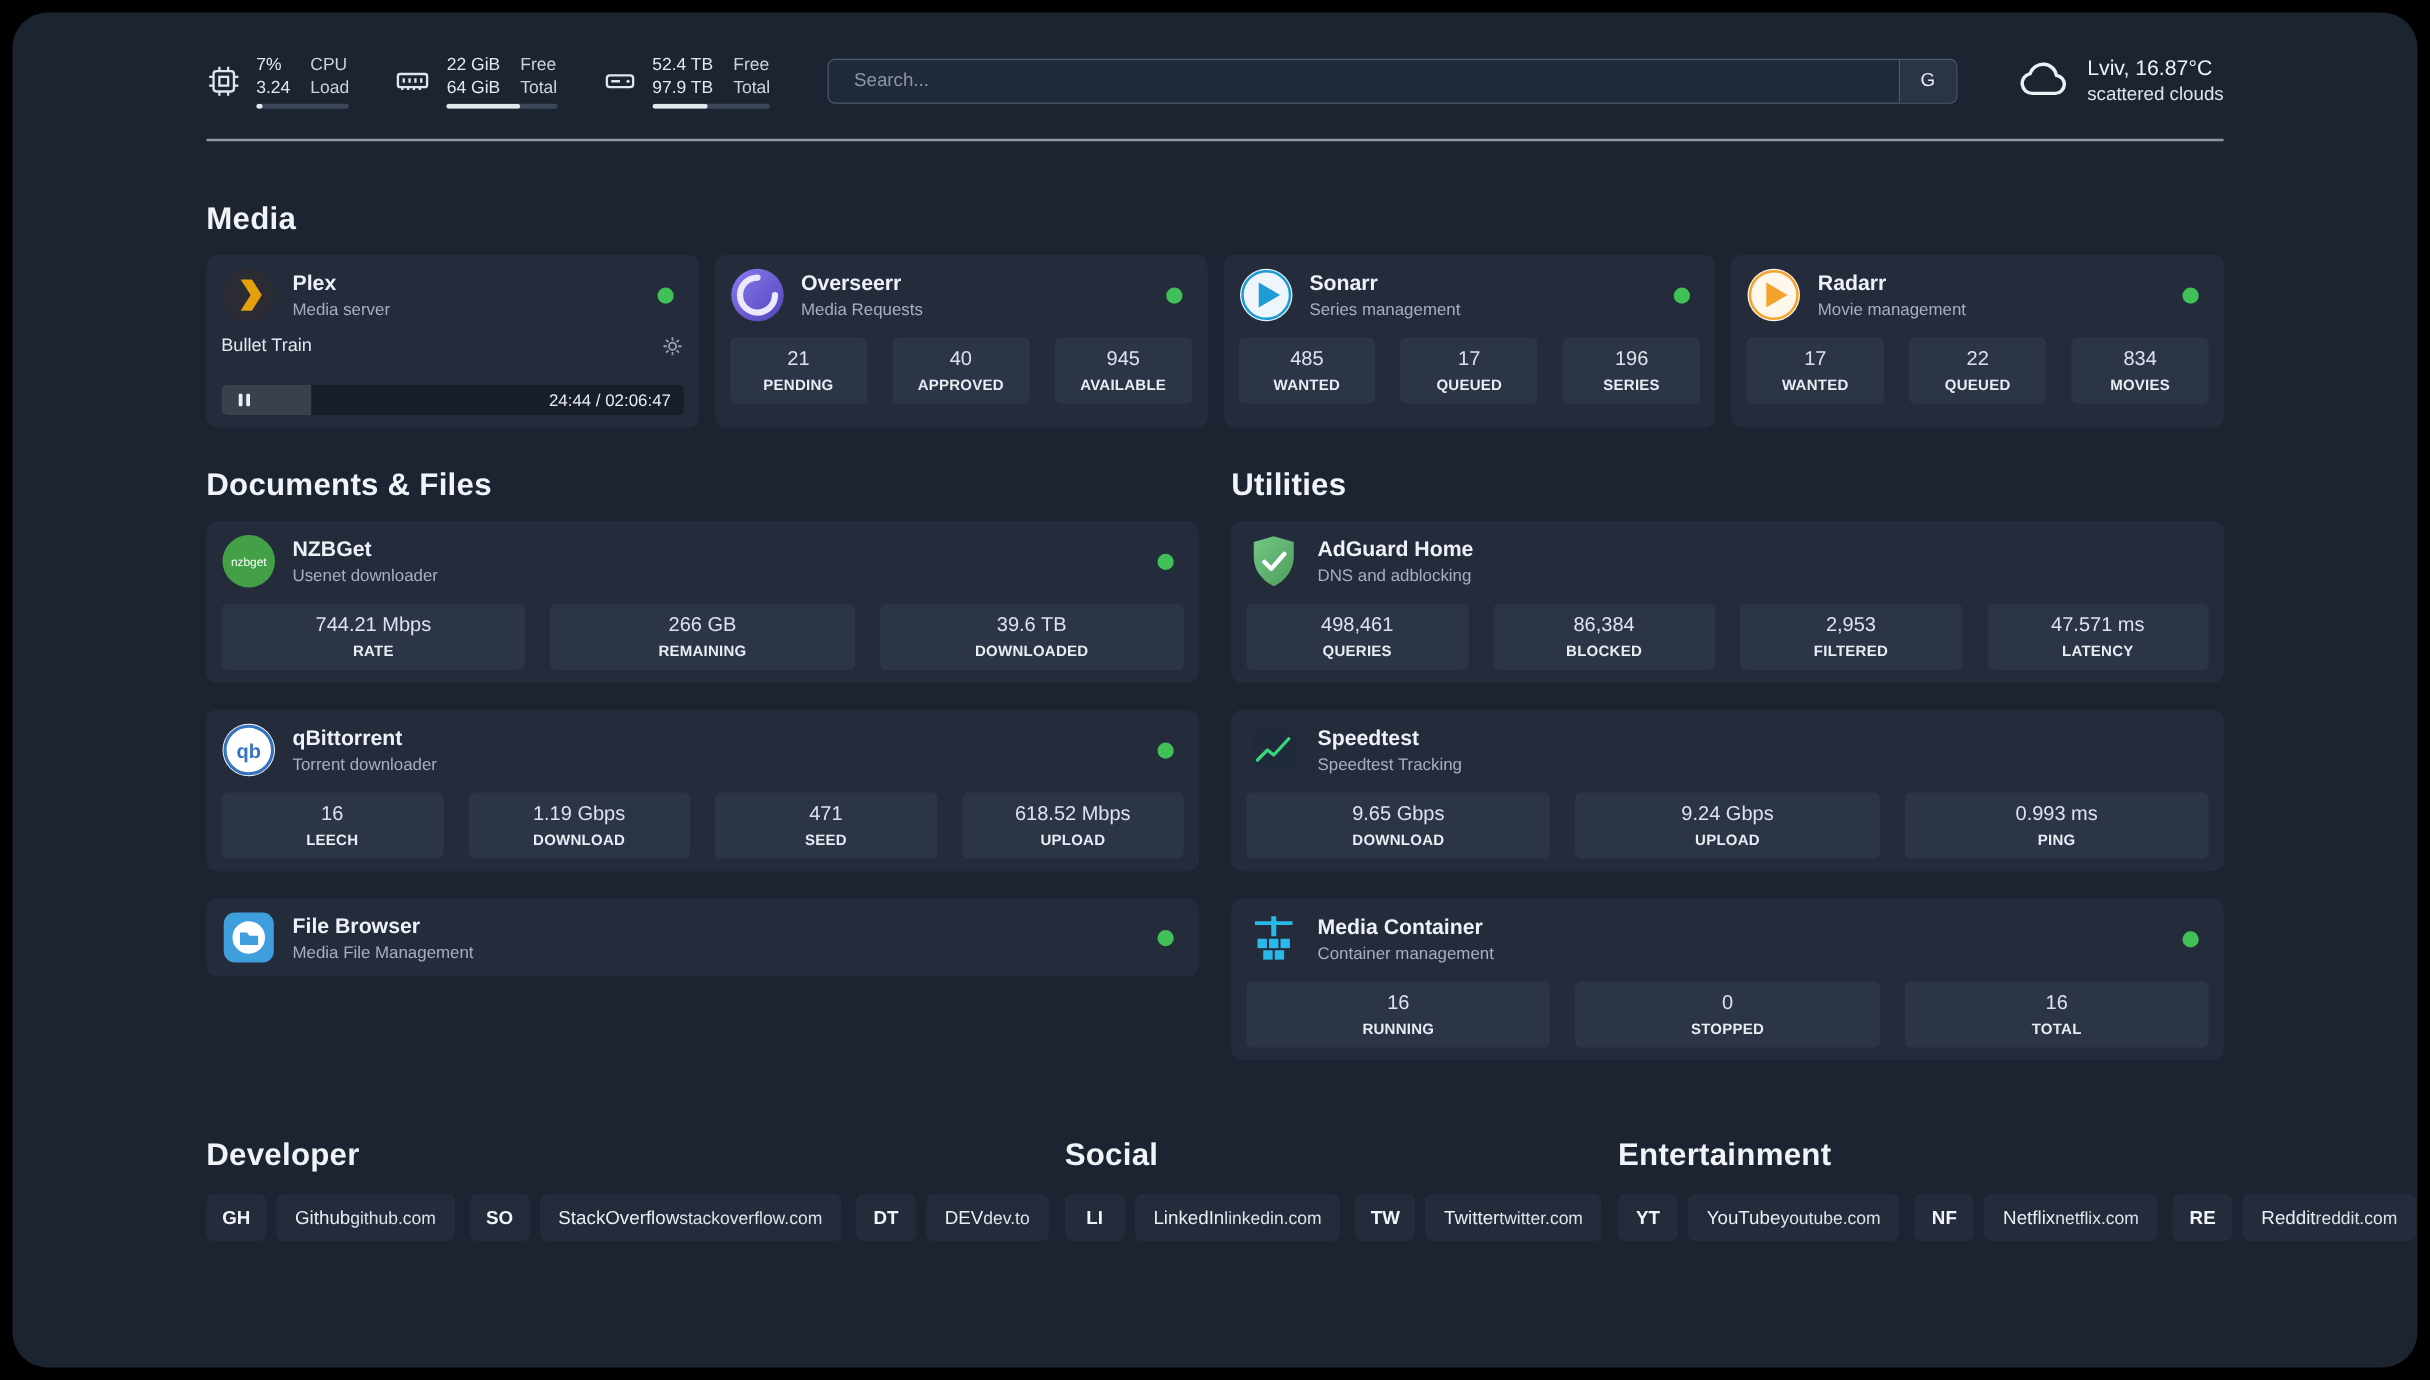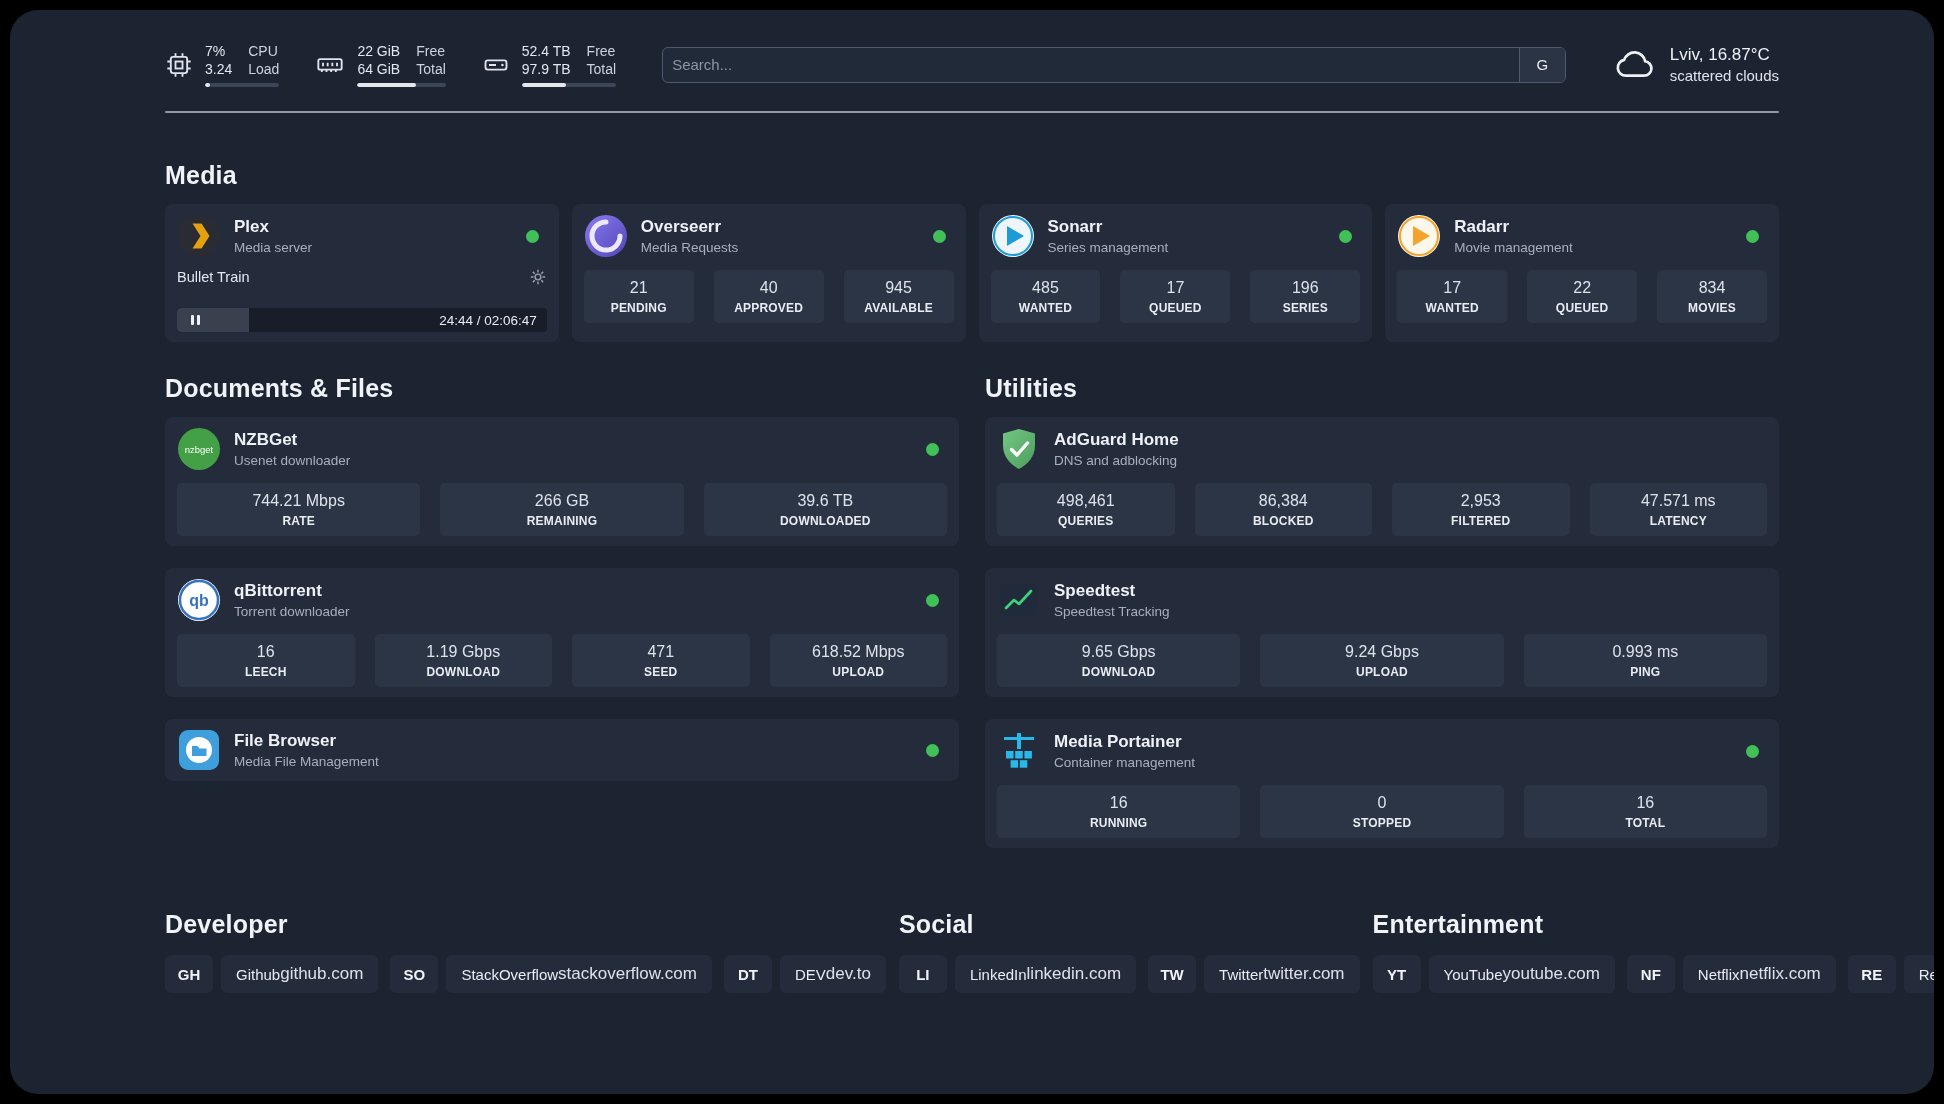--- a/index.html
+++ b/index.html
@@ -14,21 +14,21 @@
   .m-icon svg { display:block; }
   .m-body { display:flex; flex-direction:column; }
   .m-cols { display:flex; gap:16px; }
   .m-line { font-size:14px; line-height:1.3; color:#e2e7f0; white-space:nowrap; }
   .m-labels .m-line { color:#ccd3df; }
   .m-bar { margin-top:5px; height:4px; width:100%; background:#3c4659; border-radius:2px; overflow:hidden; }
   .m-fill { height:100%; background:#e3e7ee; border-radius:2px; }
 
   .search-wrap { flex:1; margin:0 46px; position:relative; height:36px; }
   .search-input { width:100%; height:100%; background:#212a38; border:1px solid #4d596c; border-radius:6px;
-    color:#dbe1ea; font-size:15px; padding:0 60px 0 9px; outline:none; font-family:"Liberation Sans", sans-serif; }
+    color:#dbe1ea; font-size:15px; padding:0 60px 0 20px; outline:none; font-family:"Liberation Sans", sans-serif; }
   .search-input::placeholder { color:#8d96a8; }
   .search-engine { position:absolute; right:1px; top:1px; bottom:1px; width:46px; background:#2b3444;
     border:none; border-left:1px solid #4d596c; border-radius:0 5px 5px 0; color:#e8ecf3; font-size:15px; cursor:pointer; }
 
   .weather { display:flex; align-items:center; gap:12px; }
   .weather-lines { display:flex; flex-direction:column; }
   .weather-loc { font-size:17px; color:#eef1f7; }
   .weather-cond { font-size:15px; color:#dfe4ee; margin-top:2px; }
 
   .divider { margin-top:24px; height:2px; background:#8f97a6; border-radius:1px; }
@@ -66,21 +66,21 @@
   .player-time { position:relative; z-index:1; margin-left:auto; padding-right:10px; font-size:13.5px; color:#e8ecf4; }
 
   
   .bm-grid { display:grid; grid-template-columns:repeat(3,1fr); gap:13px; margin-top:62px; }
   .bm-list { display:flex; flex-direction:row; gap:12px; margin-top:16px; }
   .bm-row { display:flex; gap:8px; height:38px; cursor:pointer; }
   .bm-abbr { width:48px; flex:0 0 48px; background:#242c3b; border-radius:6px; display:flex; align-items:center;
     justify-content:center; font-weight:700; font-size:15px; color:#f0f3f8; }
   .bm-main { flex:1; background:#242c3b; border-radius:6px; display:flex; align-items:center; padding:0 15px; }
   .bm-name { font-size:15px; color:#e9edf4; }
-  .bm-url { margin-left:auto; font-size:17px; color:#dce1ea; }
+  .bm-url { margin-left:auto; font-size:14px; color:#dce1ea; }
 </style>
 </head>
 <body>
 
 <div class="panel">
   <div class="content">
 
     <div class="topbar">
       <div class="metrics">
 
@@ -486,21 +486,21 @@
                     <rect x="7" y="8" width="30" height="3"></rect>
                     <rect x="9" y="22" width="7.5" height="7.5"></rect>
                     <rect x="18.2" y="22" width="7.5" height="7.5"></rect>
                     <rect x="27.4" y="22" width="7.5" height="7.5"></rect>
                     <rect x="13.6" y="31.2" width="7.5" height="7.5"></rect>
                     <rect x="22.8" y="31.2" width="7.5" height="7.5"></rect>
                   </g>
                 </svg>
               </span>
               <div class="app-titles">
-                <div class="app-name">Media Portainer</div>
+                <div class="app-name">Media Container</div>
                 <div class="app-sub">Container management</div>
               </div>
               <span class="dot"></span>
             </div>
             <div class="stats">
               <div class="stat">
                 <div class="stat-value">16</div>
                 <div class="stat-label">RUNNING</div>
               </div>
               <div class="stat">

